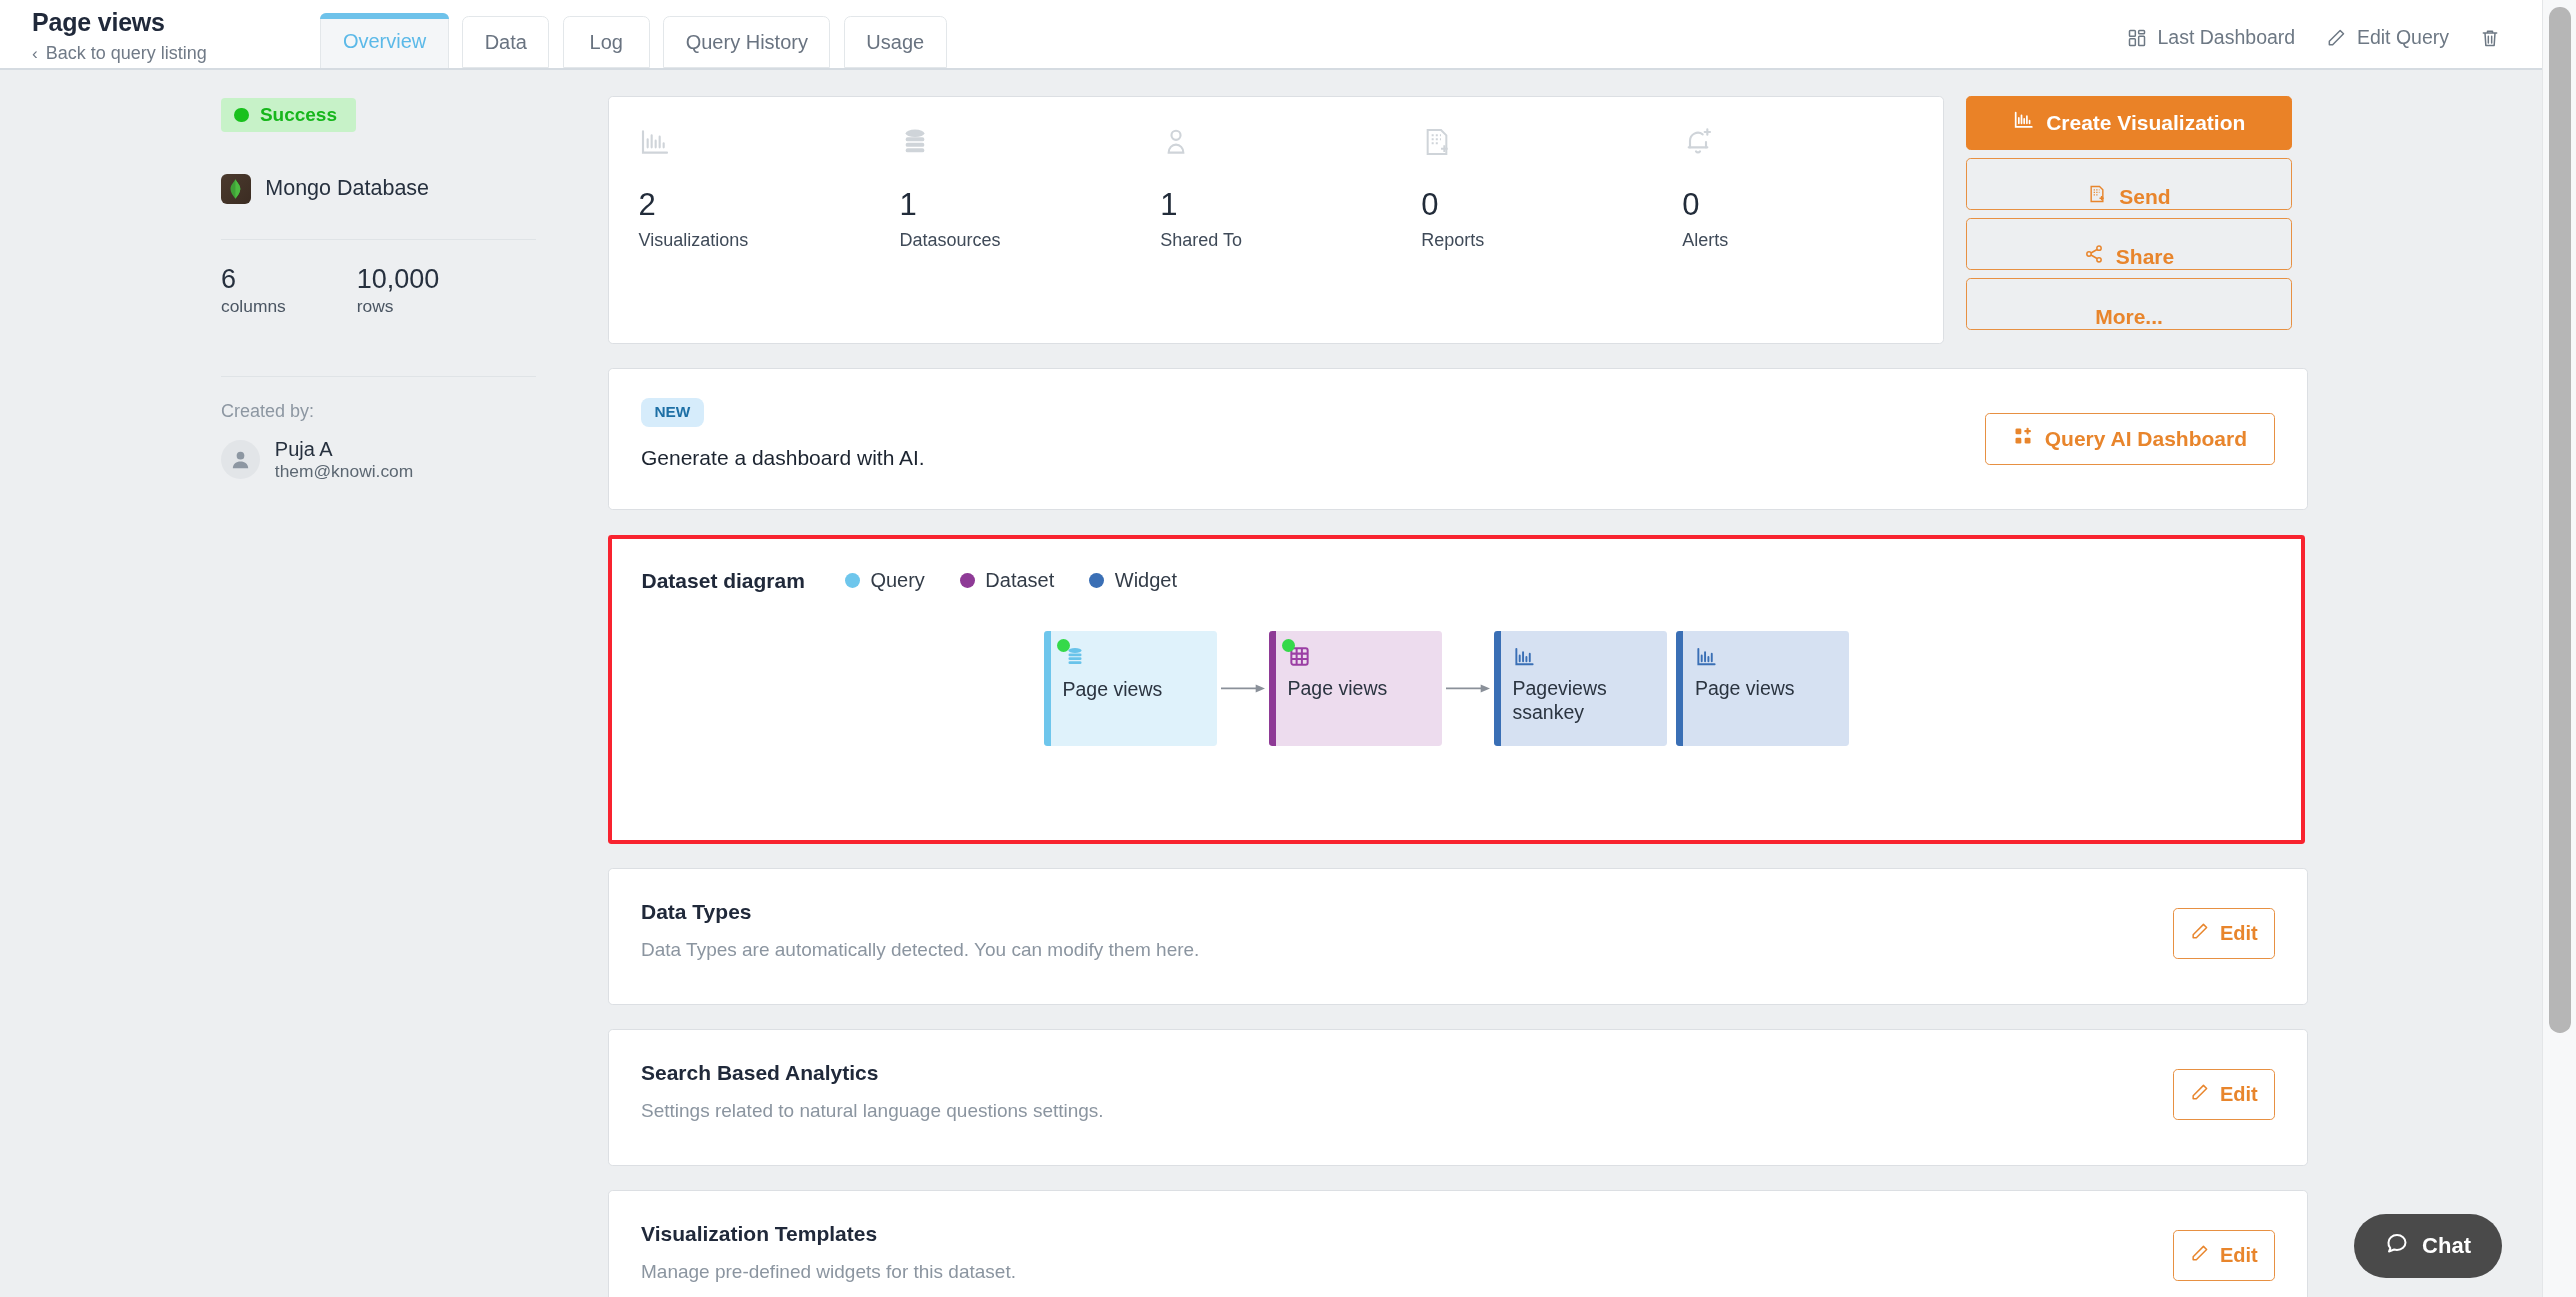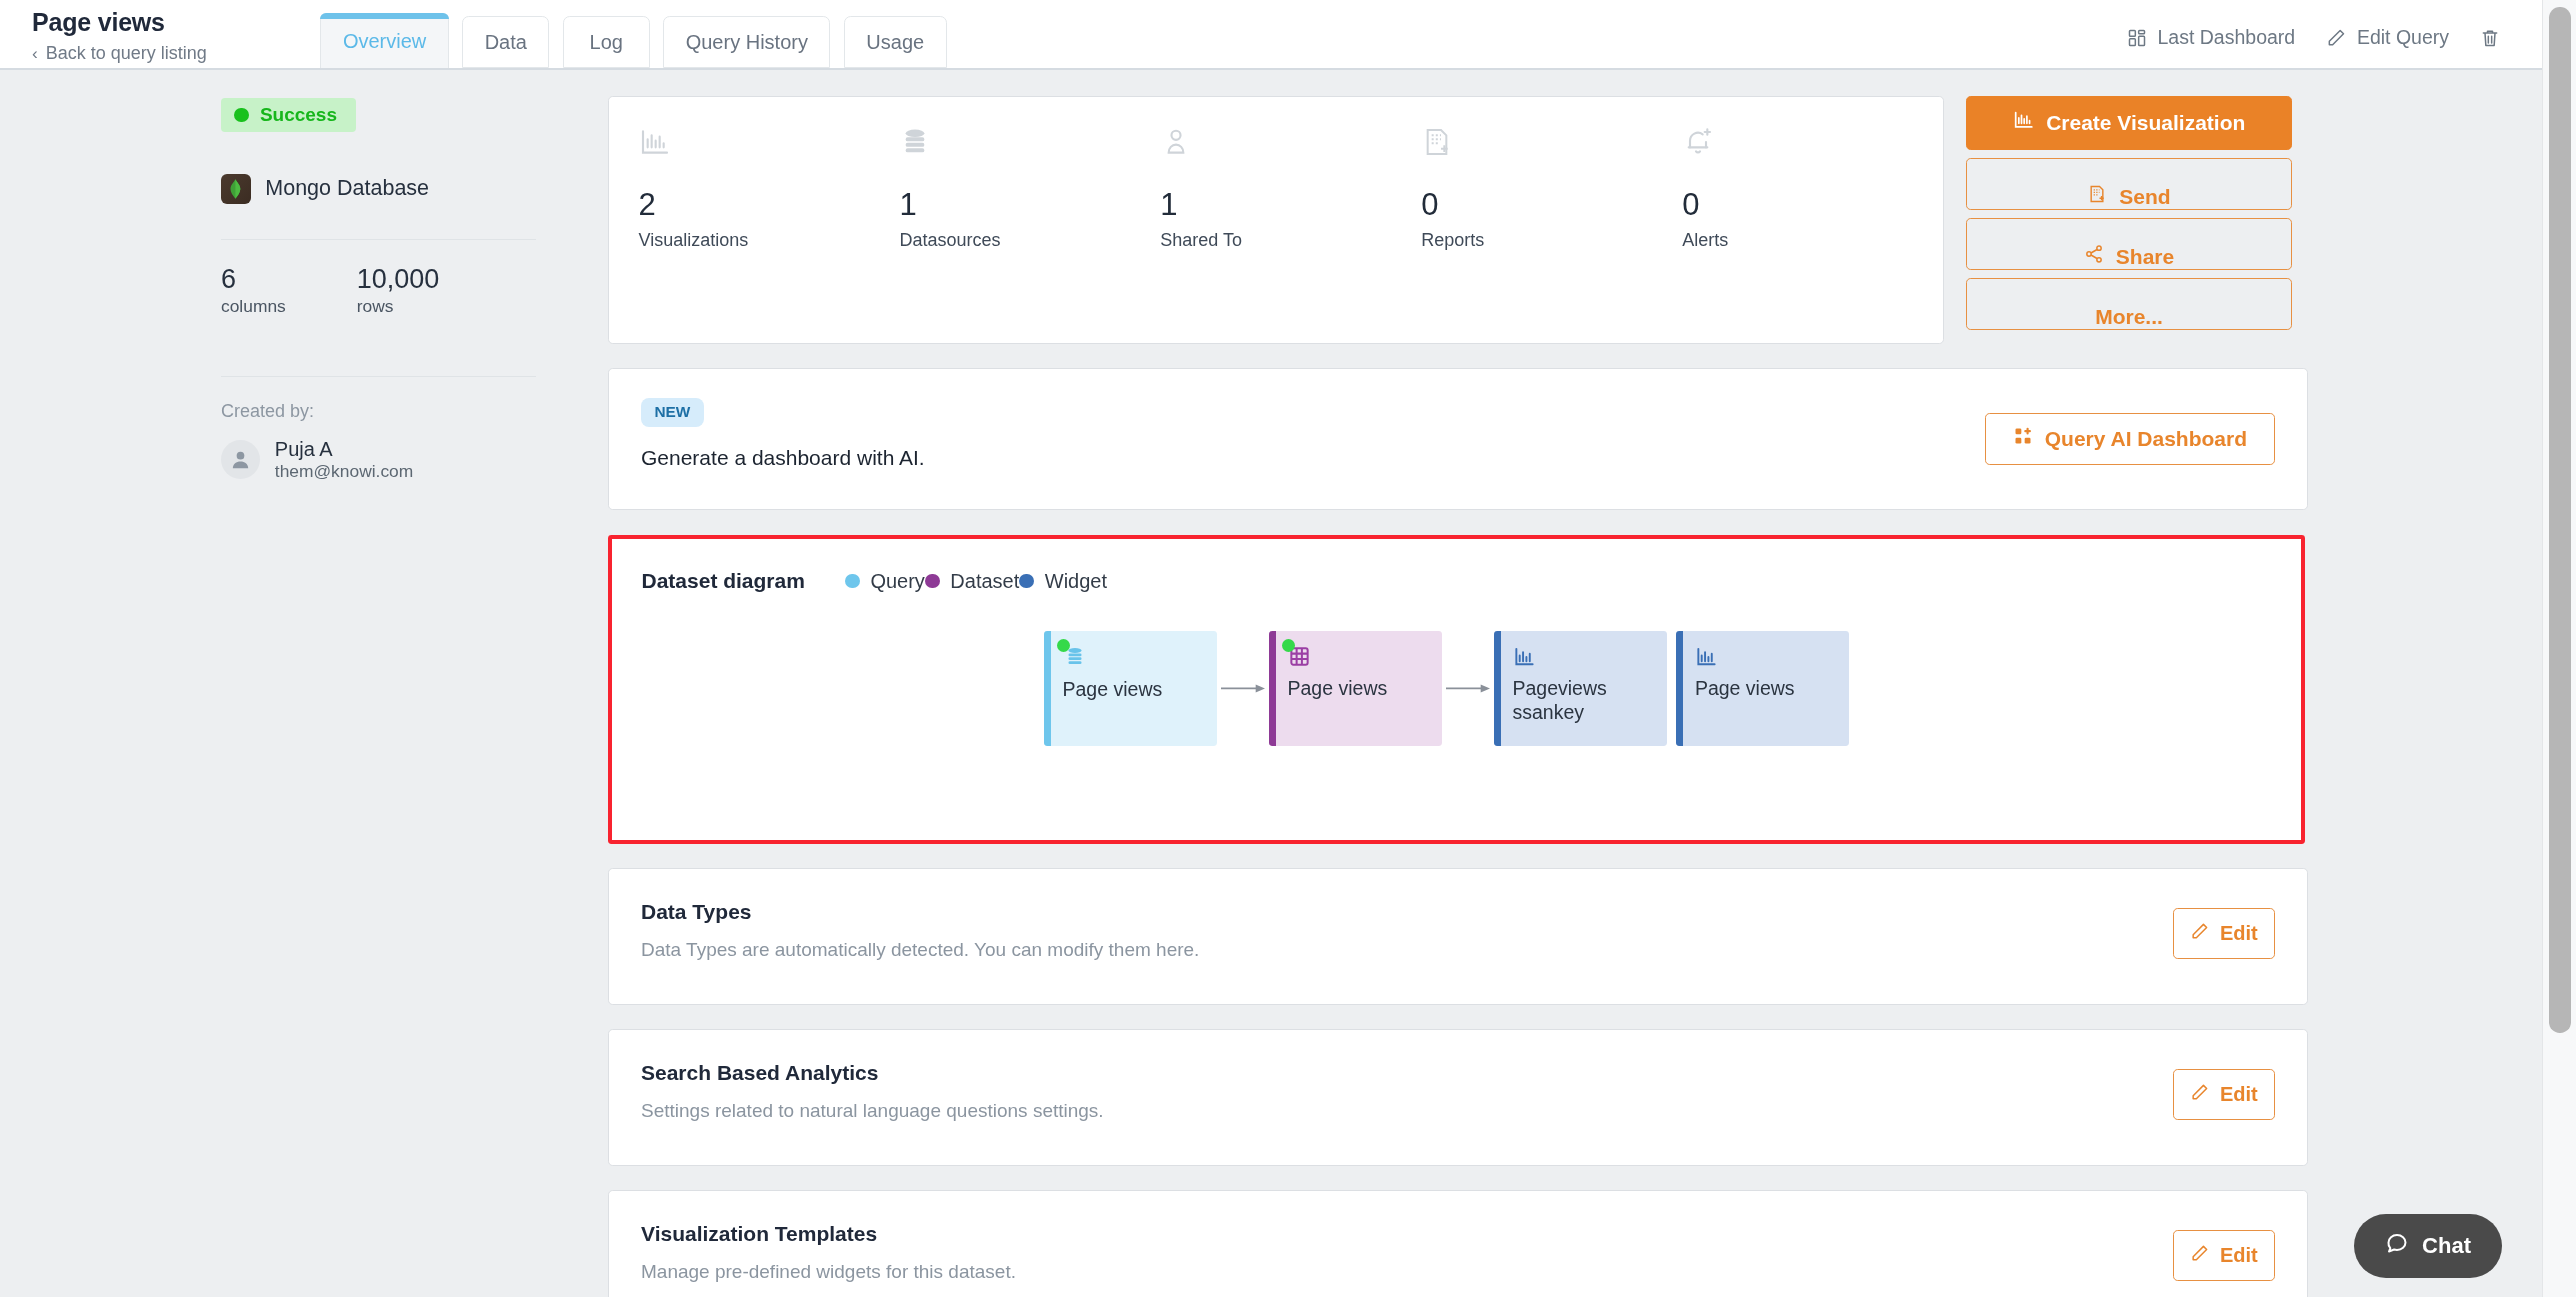--- a/index.html
+++ b/index.html
@@ -154,23 +154,23 @@
     display: flex; align-items: center; justify-content: center; gap: 12px;
     cursor: pointer;
   }
 
   
   .diagram-card {
     width: 1697px; height: 309px; margin-top: 25.5px;
     border: 4px solid #f8232f; border-radius: 3.4px; background: #ffffff;
     position: relative; padding: 29.5px 0 0 29.5px;
   }
-  .diagram-head { display: flex; align-items: flex-end; gap: 40px; }
+  .diagram-head { display: flex; align-items: center; gap: 40px; }
   .diagram-title { font-size: 21px; font-weight: bold; color: #20293a; }
-  .legend { display: flex; align-items: center; }
+  .legend { display: flex; align-items: center; gap: 35px; }
   .legend-item { display: flex; align-items: center; gap: 10.7px; }
   .legend-dot { width: 14.8px; height: 14.8px; border-radius: 50%; }
   .legend-lbl { font-size: 20px; color: #333c48; }
 
   .flow { display: flex; align-items: center; margin: 38px 0 0 402px; }
   .node {
     width: 173px; height: 115px; border-radius: 3.4px;
     position: relative; padding: 14.8px 0 0 19px;
   }
   .node-bar {

